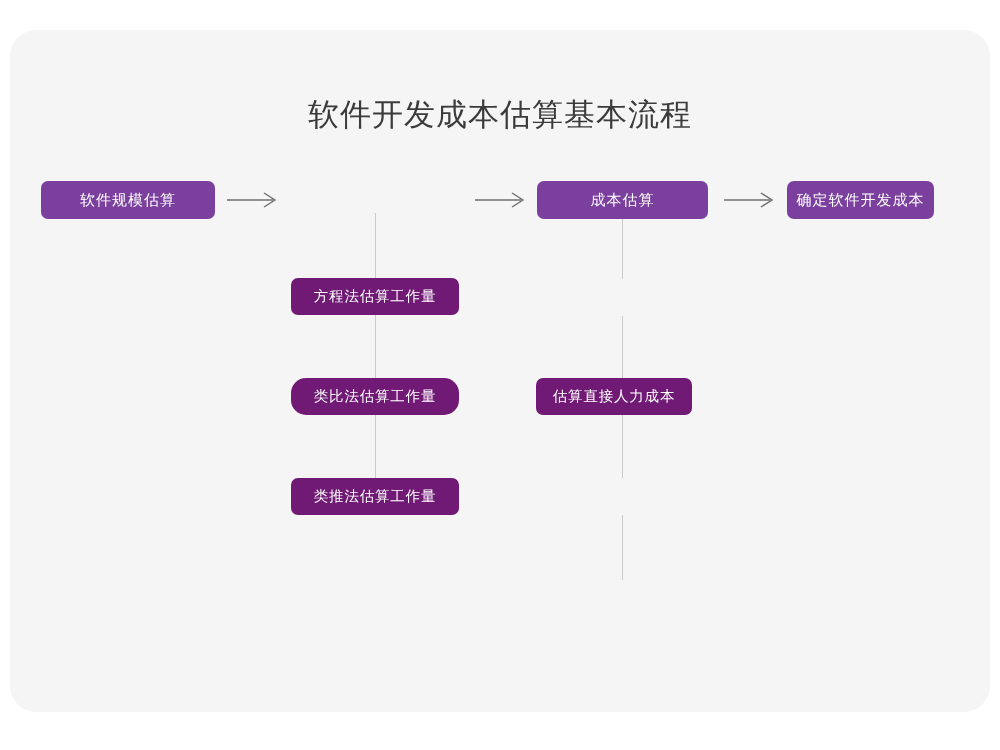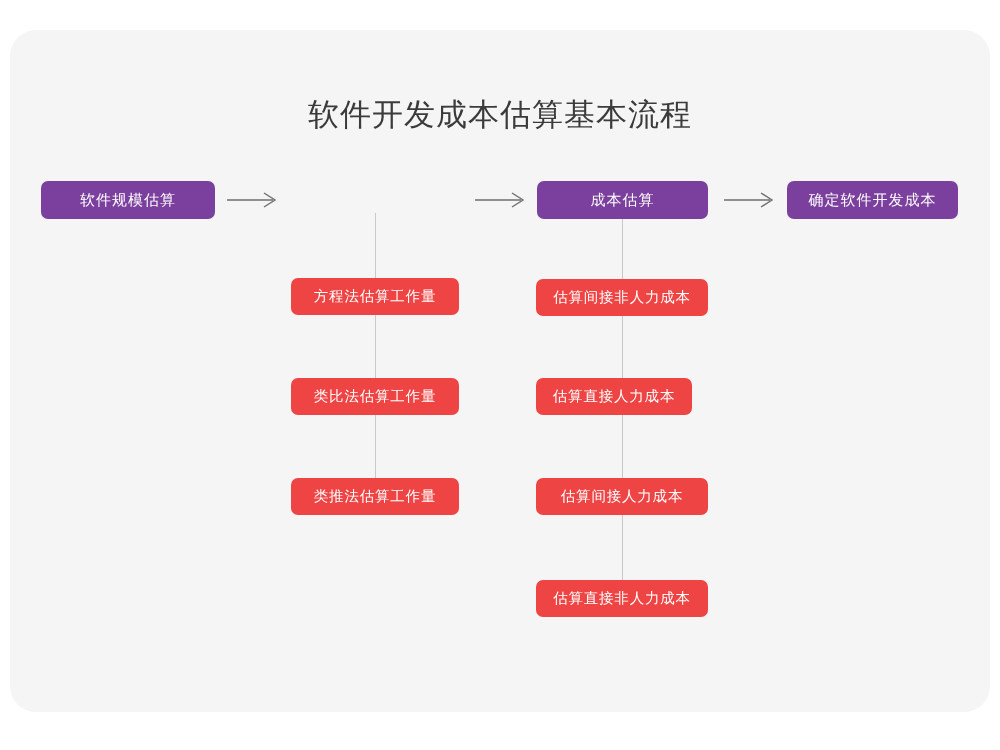--- a/index.html
+++ b/index.html
@@ -74,21 +74,21 @@
     white-space: nowrap;
     text-align: right;
   }
   .node.primary {
     background: #7b3f9d;
     font-size: 15px;
     height: 38px;
     letter-spacing: 1px;
   }
   .node.secondary {
-    background: #ef4444;
+    background: #701a75;
     font-size: 14.5px;
     height: 37px;
     letter-spacing: 0.8px;
   }
 </style>
 </head>
 <body>
 
 <div id="canvas">
 
@@ -121,25 +121,22 @@
     <svg width="56" height="22" viewBox="0 0 56 22" xmlns="http://www.w3.org/2000/svg">
       <path d="M2 11 L48 11" stroke="#6e6e6e" stroke-width="1.4" fill="none"></path>
       <path d="M39 4 L50 11 L39 18" stroke="#6e6e6e" stroke-width="1.4" fill="none"></path>
     </svg>
   </div>
 
   <div class="node primary" style="left:41px; top:181px; width:174px;">软件规模估算</div>
 
 
   <div class="node secondary" style="left:291px; top:278px; width:168px;">方程法估算工作量</div>
-  <div class="node secondary" style="left:291px; top:378px; width:168px;">类比法估算工作量</div>
+  <div class="node secondary" style="left:291px; top:378px; width:168px;border-radius:15px;">类比法估算工作量</div>
   <div class="node secondary" style="left:291px; top:478px; width:168px;">类推法估算工作量</div>
 
   <div class="node primary" style="left:537px; top:181px; width:171px;">成本估算</div>
 
-  <div class="node secondary" style="left:536px; top:279px; width:172px;">估算间接非人力成本</div>
   <div class="node secondary" style="left:536px; top:378px; width:156px;">估算直接人力成本</div>
-  <div class="node secondary" style="left:536px; top:478px; width:172px;">估算间接人力成本</div>
-  <div class="node secondary" style="left:536px; top:580px; width:172px;">估算直接非人力成本</div>
 
-  <div class="node primary" style="left:787px; top:181px; width:171px;">确定软件开发成本</div>
+  <div class="node primary" style="left:787px; top:181px; width:147px;">确定软件开发成本</div>
 
 </div>
 
 </body></html>

